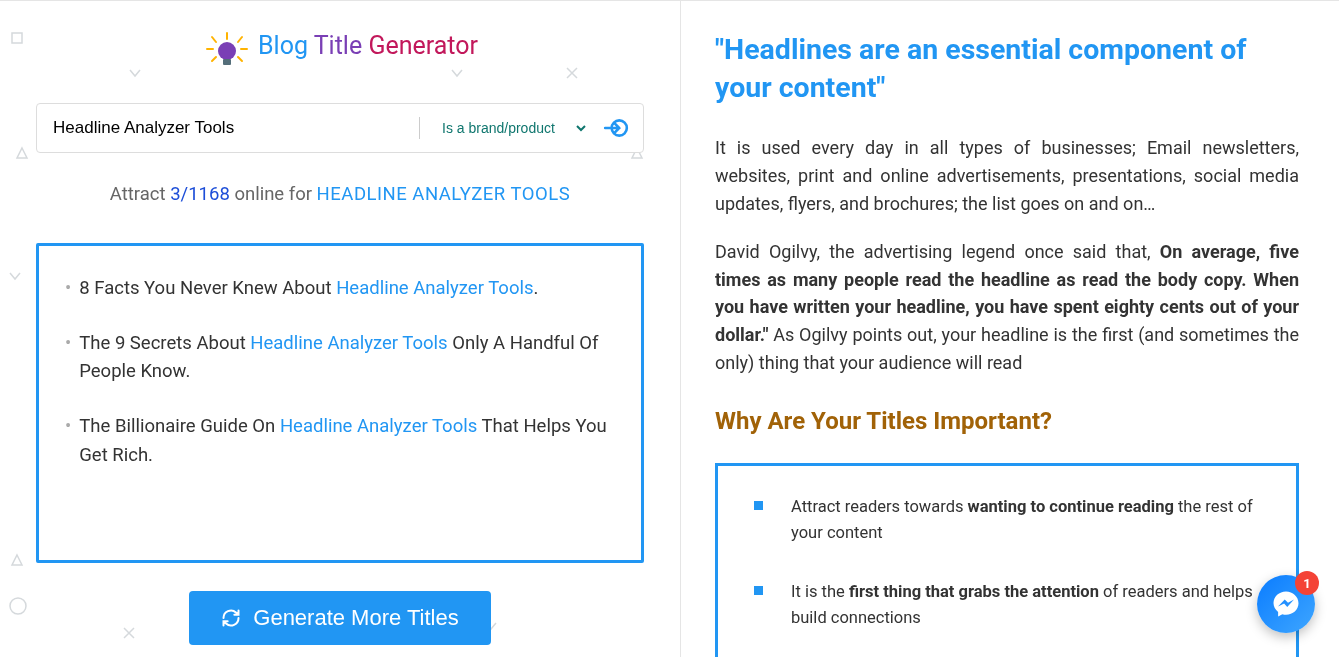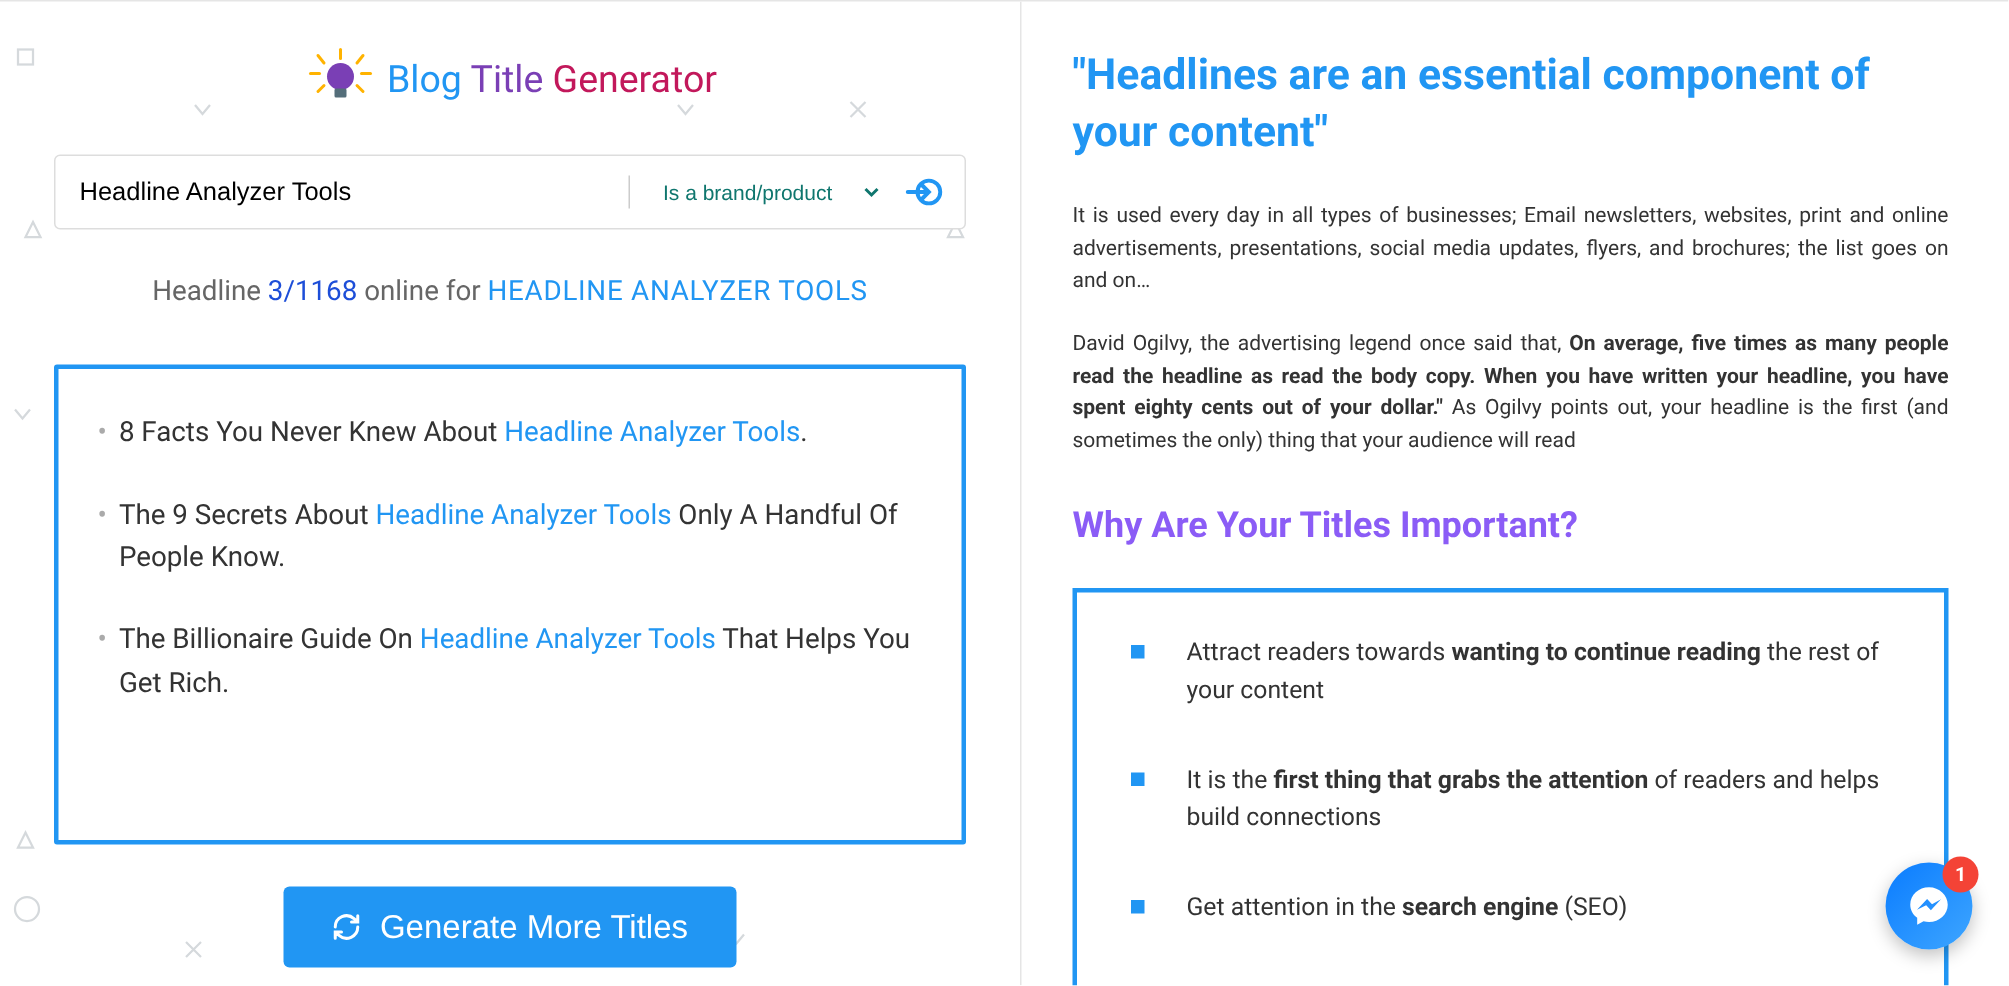--- a/index.html
+++ b/index.html
@@ -6,21 +6,21 @@
 body { font-family: -apple-system, BlinkMacSystemFont, "Segoe UI", Roboto, Arial, sans-serif; background: #fff; color: #333; }
 .container { display: flex; width: 1339px; height: 657px; border-top: 1px solid #e5e5e5; position: relative; overflow: hidden; }
 .left-panel { width: 680px; padding: 30px 36px 20px 36px; position: relative; }
 .right-panel { flex: 1; border-left: 1px solid #e5e5e5; padding: 30px 40px 20px 34px; }
 
 .bg-shapes { position: absolute; inset: 0; pointer-events: none; z-index: 0; }
 .bg-shapes svg { position: absolute; stroke: #d5d9dc; fill: none; stroke-width: 1.5; }
 
 .left-panel > *:not(.bg-shapes) { position: relative; z-index: 1; }
 
-.logo-row { display: flex; align-items: center; justify-content: center; gap: 6px; margin-bottom: 28px; }
+.logo-row { display: flex; align-items: flex-start; justify-content: center; gap: 6px; margin-bottom: 28px; }
 .logo-icon svg { width: 50px; height: 40px; }
 .logo-text { font-size: 25px; font-weight: 400; }
 .logo-text .w1 { color: #2196f3; }
 .logo-text .w2 { color: #7a3fb5; }
 .logo-text .w3 { color: #c2185b; }
 
 .input-row { display: flex; align-items: center; border: 1px solid #ddd; border-radius: 4px; background: #fff; margin-bottom: 30px; height: 50px; }
 .keyword-input { flex: 1; border: none; outline: none; font-size: 17px; padding: 0 16px; background: transparent; }
 .input-sep { width: 1px; height: 22px; background: #ccc; }
 .type-select { border: none; background: transparent; font-size: 14px; color: #0f766e; padding: 0 18px; outline: none; cursor: pointer; }
@@ -35,23 +35,23 @@
 .title-item { display: flex; font-size: 18.5px; line-height: 1.55; color: #333; margin-bottom: 26px; }
 .title-item:last-child { margin-bottom: 0; }
 .bullet { color: #aaa; margin-right: 8px; margin-left: 6px; }
 .title-text { flex: 1; }
 .title-text .kw { color: #2196f3; }
 
 .gen-btn { display: flex; align-items: center; justify-content: center; gap: 12px; margin: 0 auto; background: #2196f3; color: #fff; border: none; border-radius: 4px; font-size: 22px; padding: 14px 32px; cursor: pointer; }
 .gen-btn svg { width: 20px; height: 20px; }
 
 .headline-quote { color: #2196f3; font-size: 28.5px; font-weight: 700; line-height: 1.35; margin-bottom: 26px; }
-.para { font-size: 14px; color: #333; line-height: 1.55; text-align: justify; margin-bottom: 20px; }
+.para { font-size: 18px; color: #333; line-height: 1.55; text-align: justify; margin-bottom: 20px; }
 .para strong { font-weight: 700; }
-.sub-heading { color: #8b5cf6; font-size: 24px; font-weight: 700; margin: 30px 0 28px 0; }
+.sub-heading { color: #a16207; font-size: 24px; font-weight: 700; margin: 30px 0 28px 0; }
 .bullets-box { border: 3px solid #2196f3; border-top-width: 3px; padding: 28px 30px 10px 36px; }
 .b-item { display: flex; gap: 28px; font-size: 16.5px; line-height: 1.55; margin-bottom: 34px; }
 .b-marker { width: 9px; height: 9px; background: #2196f3; flex-shrink: 0; margin-top: 7px; }
 .b-text { flex: 1; }
 
 .chat-badge { position: absolute; right: 24px; bottom: 24px; width: 58px; height: 58px; border-radius: 50%; background: linear-gradient(135deg, #0a7cff, #3ea6ff); display: flex; align-items: center; justify-content: center; box-shadow: 0 4px 12px rgba(0,0,0,0.25); }
 .chat-badge svg { width: 30px; height: 30px; fill: #fff; }
 .chat-count { position: absolute; top: -4px; right: -4px; width: 24px; height: 24px; border-radius: 50%; background: #f44336; color: #fff; font-size: 13px; font-weight: 700; display: flex; align-items: center; justify-content: center; }
 </style>
 </head>
@@ -129,21 +129,21 @@
       </select>
       <button class="enter-btn">
         <svg viewBox="0 0 24 24" fill="none" stroke="currentColor" stroke-width="2.4" stroke-linecap="round">
             <circle cx="15" cy="12" r="7"></circle>
             <path d="M2 12 L15 12 M11 8 L15 12 L11 16"></path>
           </svg>
       </button>
     </div>
 
     <div class="status-line">
-      <span>Headline </span><span class="count">3/1168</span><span> online for </span><span class="topic">HEADLINE ANALYZER TOOLS</span>
+      <span>Attract </span><span class="count">3/1168</span><span> online for </span><span class="topic">HEADLINE ANALYZER TOOLS</span>
     </div>
 
     <div class="results-box">
       <div class="title-item">
         <span class="bullet">•</span>
         <span class="title-text"><span>8 Facts You Never Knew About </span><span class="kw">Headline Analyzer Tools</span><span>.</span></span>
       </div>
       <div class="title-item">
         <span class="bullet">•</span>
         <span class="title-text"><span>The 9 Secrets About </span><span class="kw">Headline Analyzer Tools</span><span> Only A Handful Of People Know.</span></span>

